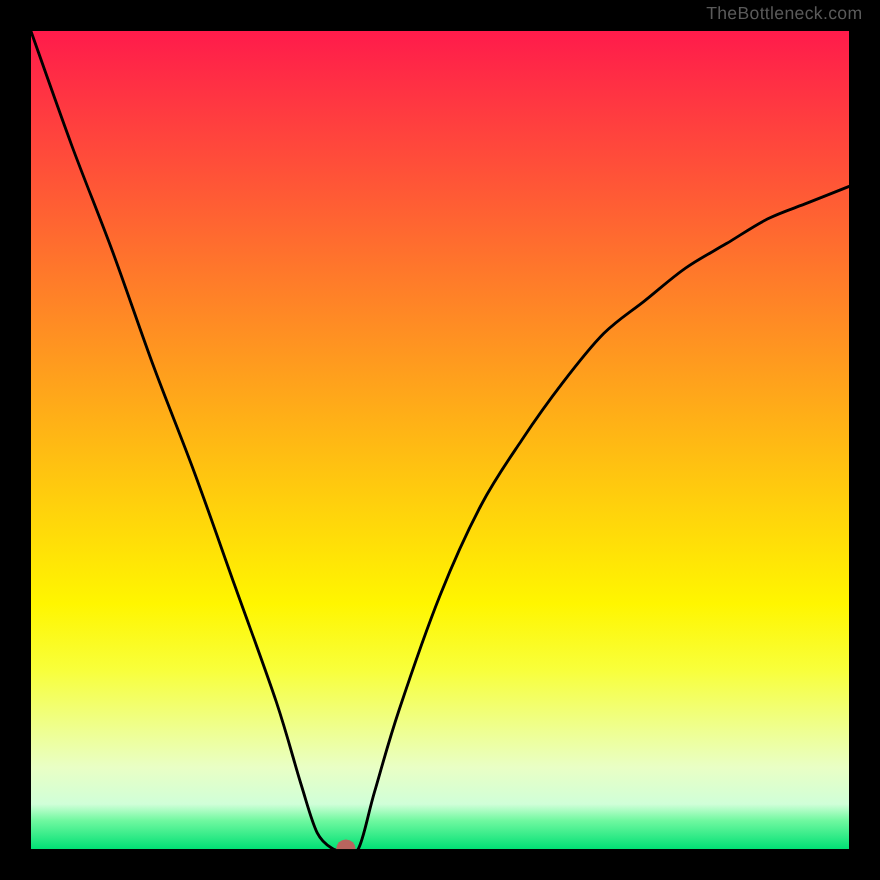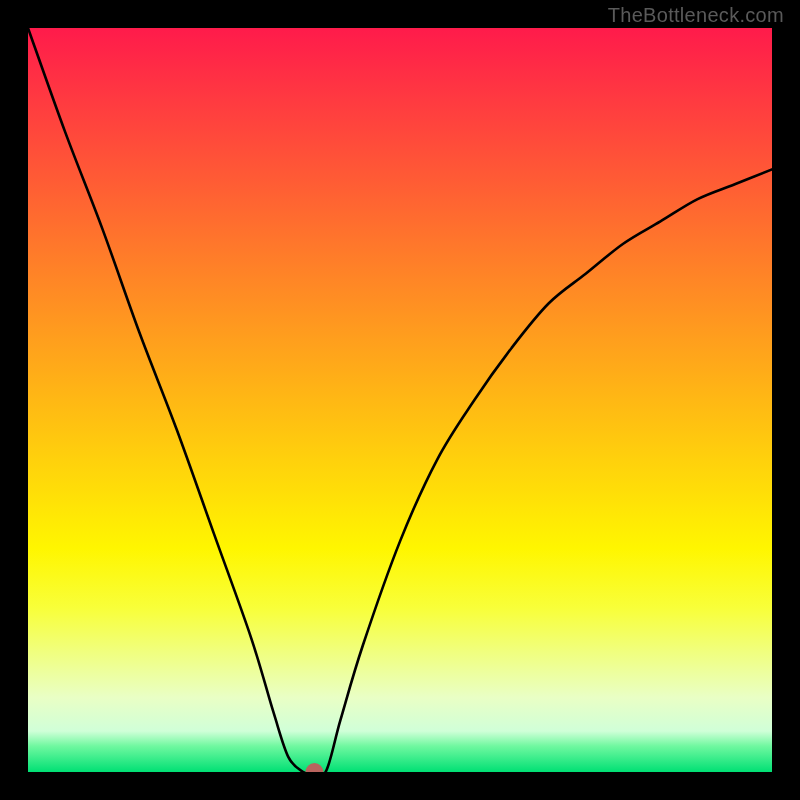--- a/index.html
+++ b/index.html
@@ -15,21 +15,21 @@
     position: relative;
     width: 800px;
     height: 800px;
     background: #000;
   }
   .watermark {
     position: absolute;
     top: 4px;
     right: 16px;
     color: #5a5a5a;
-    font-size: 20px;
+    font-size: 16px;
     font-weight: 500;
     letter-spacing: 0.3px;
     z-index: 3;
   }
   .plot-area {
     position: absolute;
     left: 28px;
     top: 28px;
     width: 744px;
     height: 744px;

